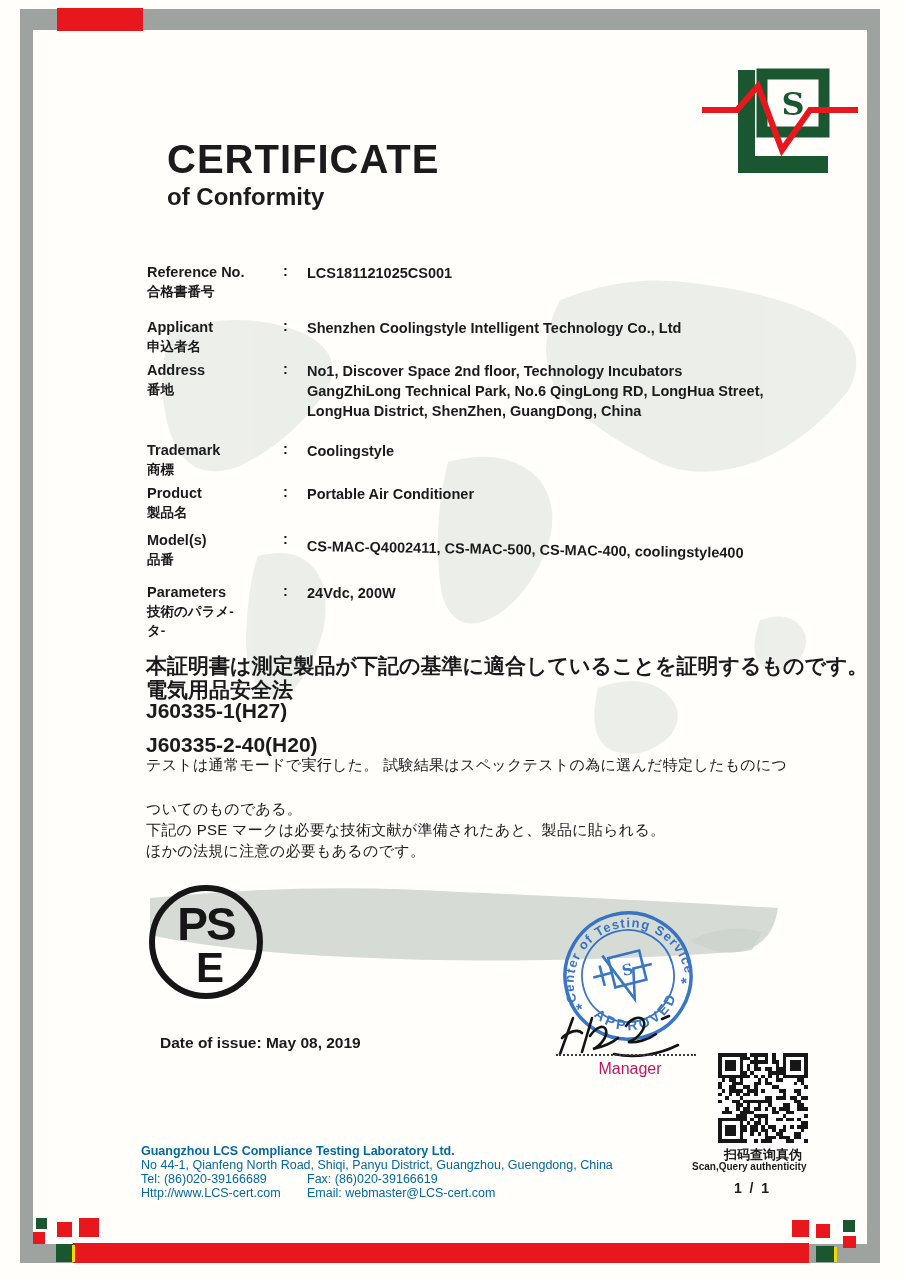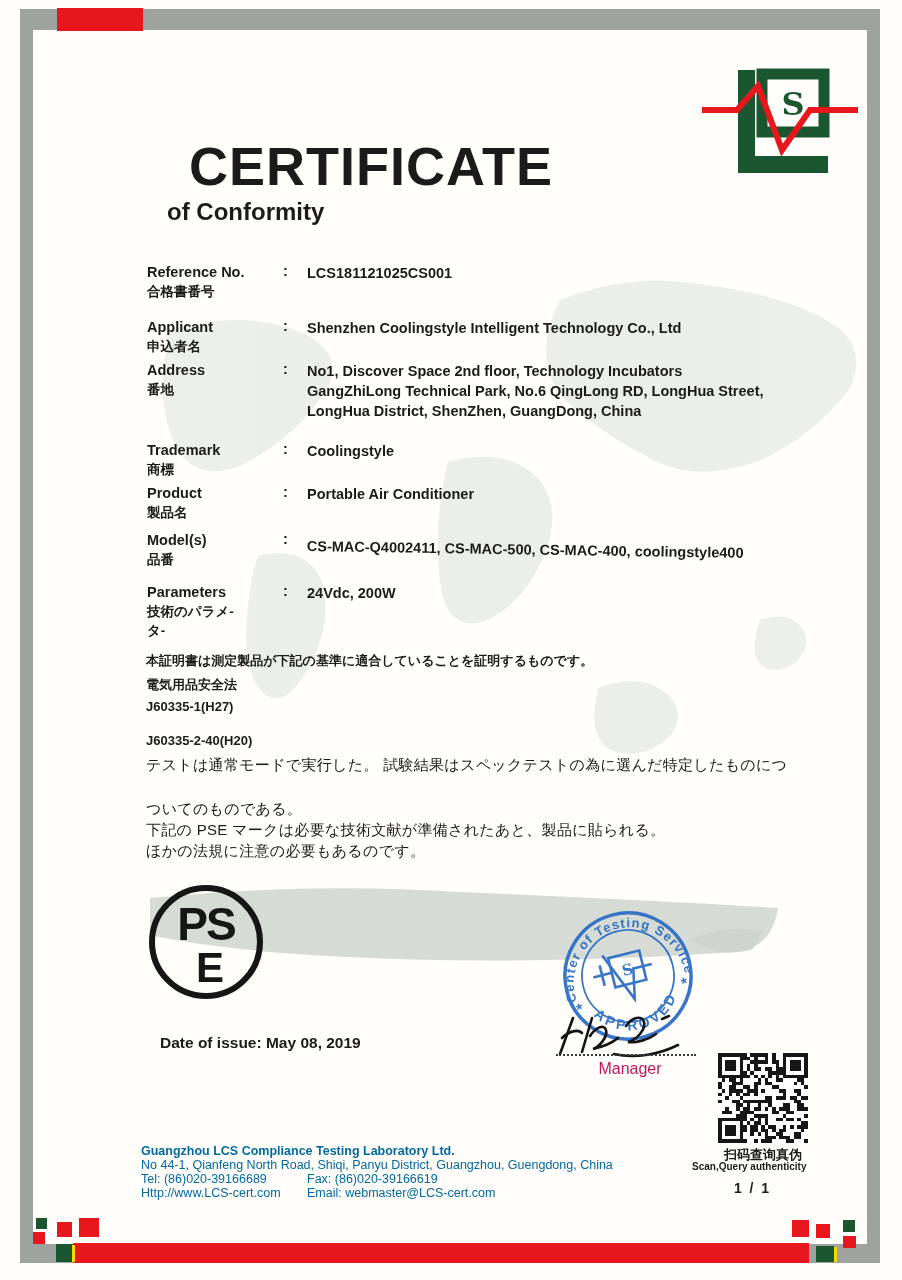--- a/index.html
+++ b/index.html
@@ -8,33 +8,33 @@
   
   .frame{position:absolute;left:20px;top:9px;width:860px;height:1254px;box-sizing:border-box;
          border:13px solid #9ea3a0;border-top-width:21px;border-bottom-width:19px;}
   .deco{position:absolute;}
   .red{background:#e8171d;} .grn{background:#1a5731;} .yel{background:#f4d800;}
   
   .map{position:absolute;left:0;top:0;z-index:0;}
   .content{position:absolute;left:0;top:0;width:902px;height:1280px;z-index:1;}
   
   .titleblock{position:absolute;left:167px;top:138px;}
-  .title1{font-size:54px;font-weight:bold;letter-spacing:1px;line-height:1.05;margin-left:22px;}
+  .title1{font-size:40px;font-weight:bold;letter-spacing:1px;line-height:1.05;}
   .title2{font-size:24px;font-weight:bold;margin-top:3px;}
   
   .logo{position:absolute;left:700px;top:58px;}
   
   .frow{position:absolute;left:147px;width:640px;}
   .flabel{position:absolute;left:0;top:0;width:132px;font-size:14.5px;font-weight:bold;line-height:19px;}
   .fjp{font-size:13.5px;font-weight:bold;}
   .fcolon{position:absolute;left:136px;top:0;font-size:14.5px;font-weight:bold;}
   .fvalue{position:absolute;left:160px;top:0;width:478px;font-size:14.5px;font-weight:bold;line-height:20px;}
   .tilt{transform:rotate(0.9deg);transform-origin:left top;top:5px;width:520px;}
   
-  .stline{position:absolute;left:146px;font-size:13px;font-weight:bold;white-space:nowrap;}
+  .stline{position:absolute;left:146px;font-size:21px;font-weight:bold;white-space:nowrap;}
   .ntline{position:absolute;left:146px;font-size:15px;font-weight:normal;white-space:nowrap;letter-spacing:.3px;}
   
   .pse{position:absolute;left:148px;top:884px;}
   .stamp{position:absolute;left:556px;top:904px;opacity:.93;}
   .sig{position:absolute;left:552px;top:1006px;}
   .sigline{position:absolute;left:556px;top:1054px;width:140px;border-bottom:2px dotted #3a3a3a;}
   .manager{position:absolute;left:562px;top:1060px;width:136px;text-align:center;font-size:16px;color:#be185d;}
   .dateissue{position:absolute;left:146px;top:1034px;font-size:15.5px;font-weight:bold;margin-left:14px;}
   
   #qr-grid{position:absolute;left:718px;top:1053px;width:90px;height:90px;background:#fff;

